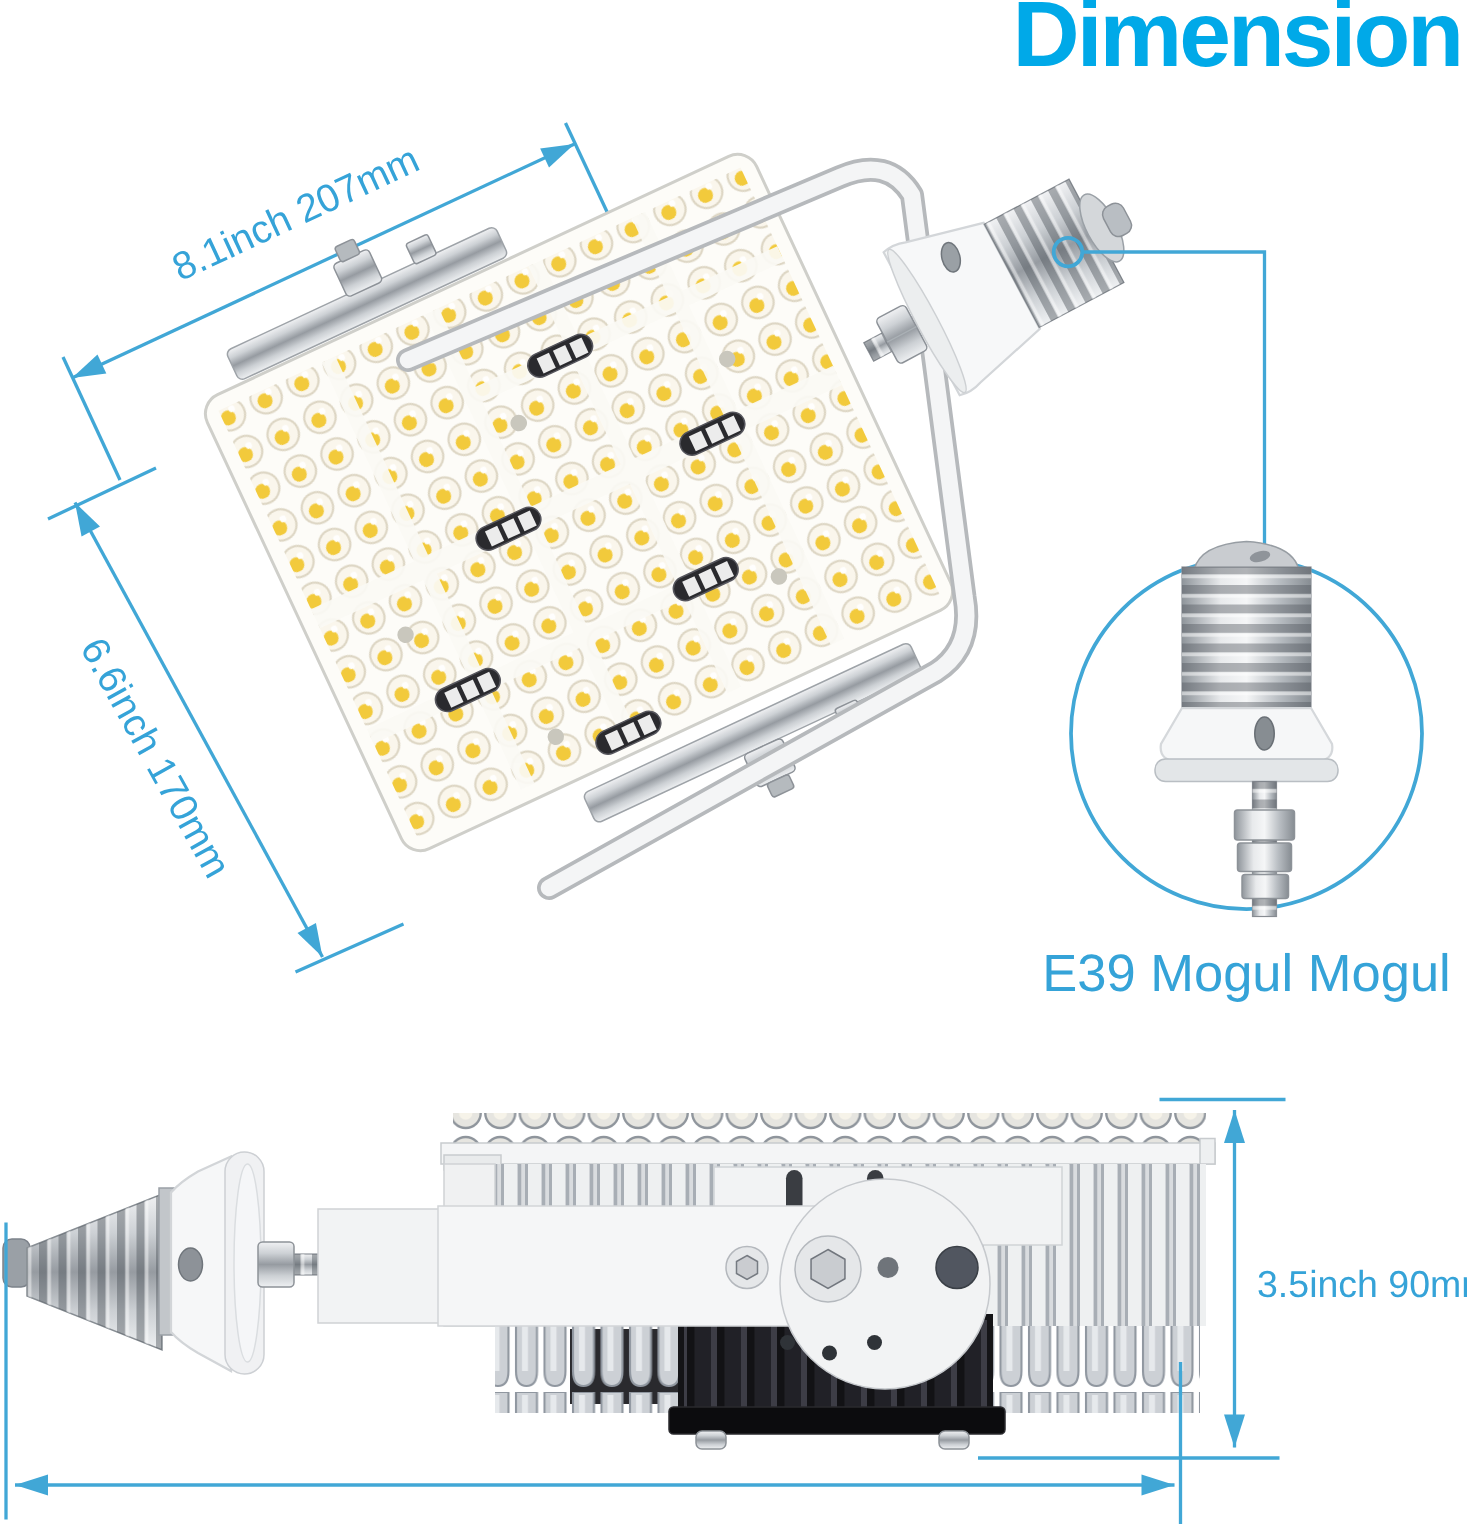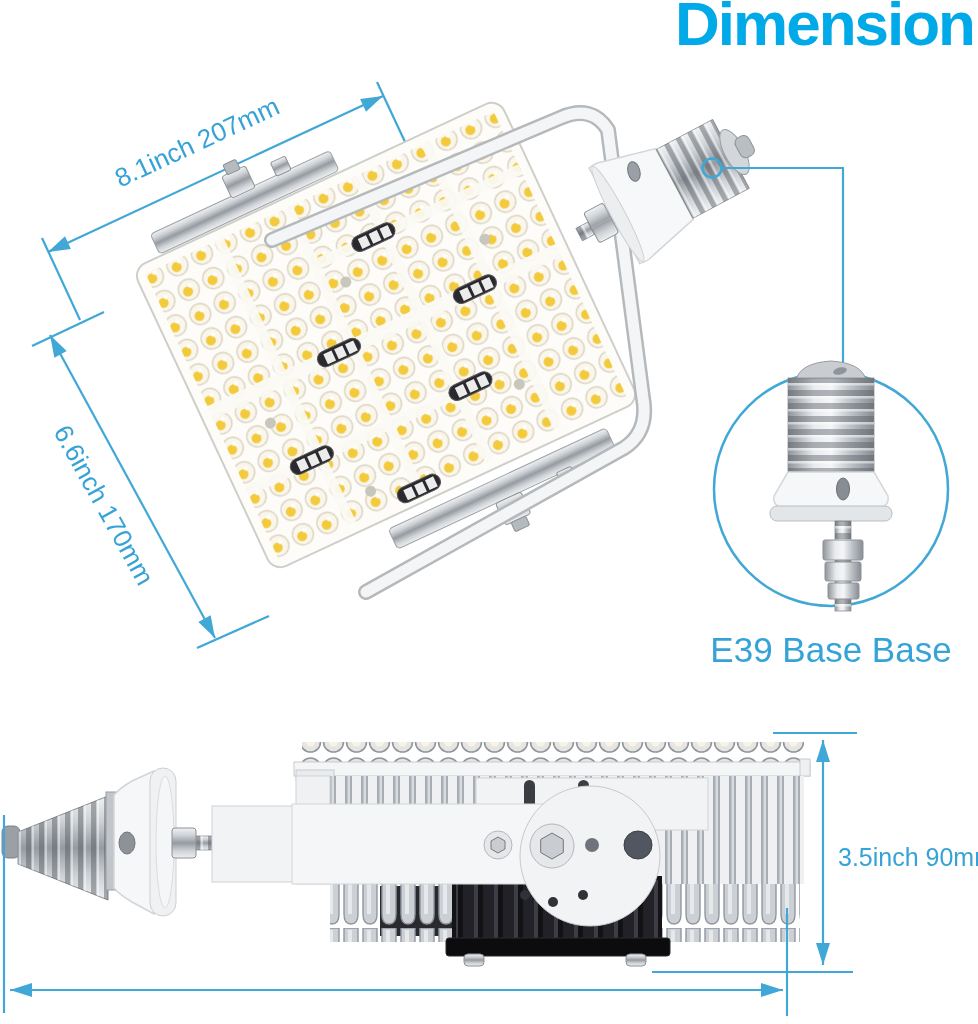--- a/index.html
+++ b/index.html
@@ -282,15 +282,15 @@
   <g stroke="#41a7d6" stroke-width="2.2">
     <line x1="4" y1="815" x2="4" y2="1013"></line>
     <line x1="787" y1="908" x2="787" y2="1016"></line>
     <line x1="10" y1="990" x2="783" y2="990" marker-start="url(#arrow)" marker-end="url(#arrow)"></line>
   </g>
 </svg>
 
 <div class="page-title">Dimension</div>
 <div class="dim-label lbl-top-width">8.1inch 207mm</div>
 <div class="dim-label lbl-top-height">6.6inch 170mm</div>
-<div class="dim-label lbl-callout">E39 Base Base</div>
+<div class="dim-label lbl-callout">E39 Mogul Mogul</div>
 <div class="dim-label lbl-side-height">3.5inch 90mm</div>
 
 </div>
 </body></html>

